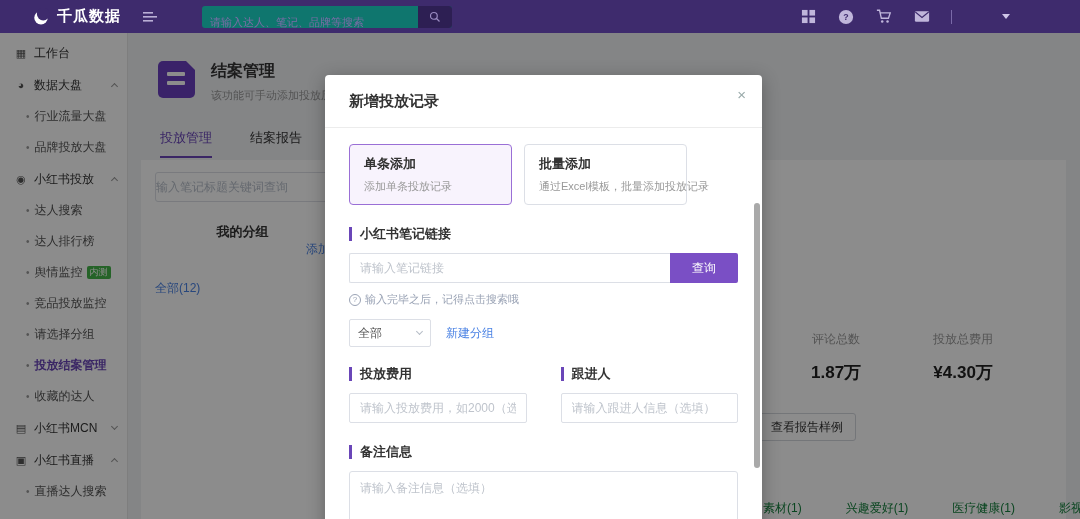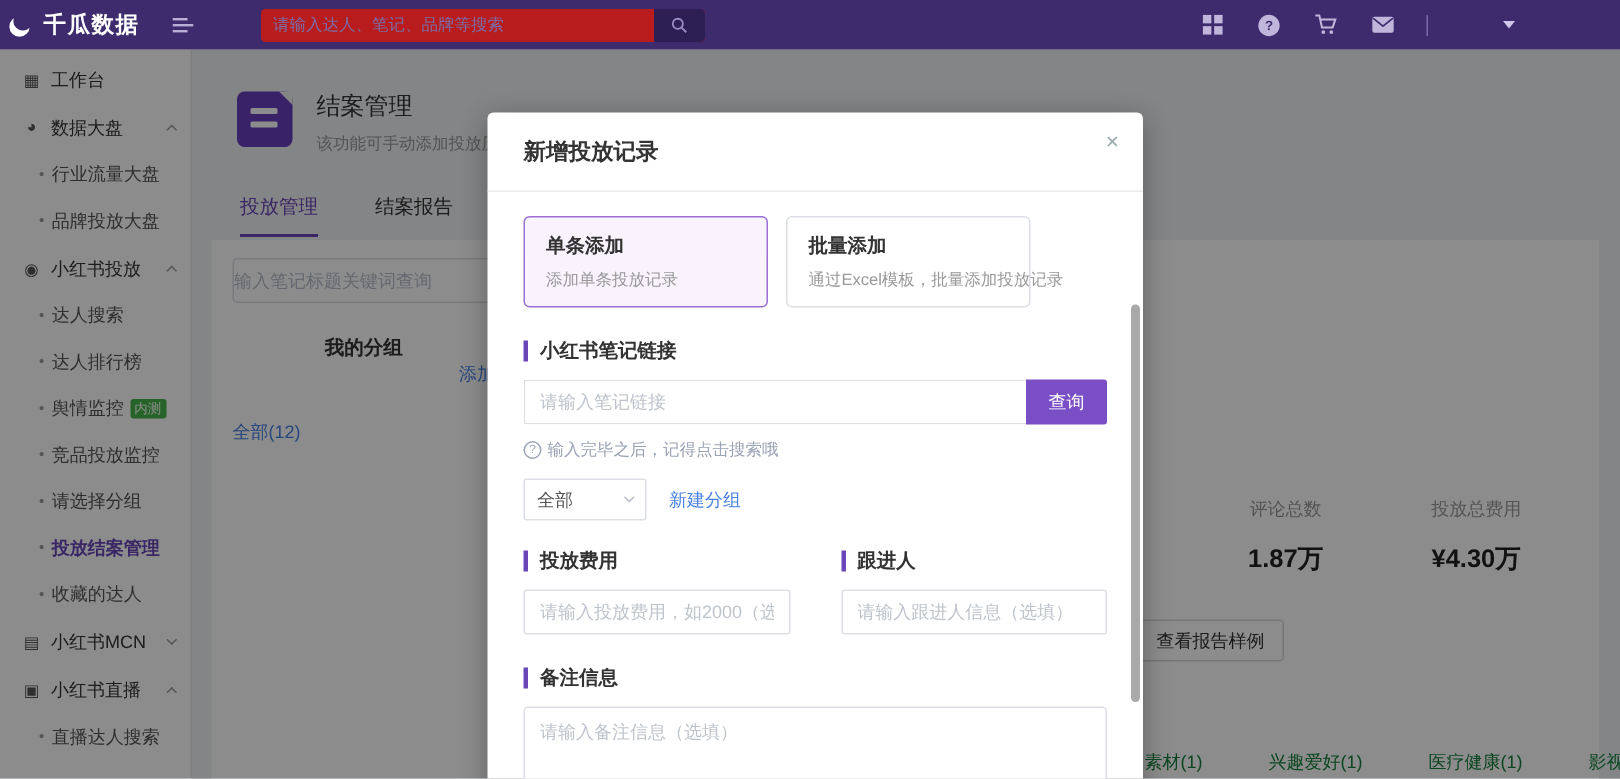--- a/index.html
+++ b/index.html
@@ -3,25 +3,25 @@
 <meta charset="utf-8">
 <style>
   * { margin:0; padding:0; box-sizing:border-box; }
   html,body { width:1080px; height:519px; overflow:hidden; }
   body { font-family:"Liberation Sans","DejaVu Sans",sans-serif; background:#f0f2f5; position:relative; }
   .screen { position:relative; width:1080px; height:519px; overflow:hidden; }
 
   
   .header { position:absolute; top:0; left:0; width:1080px; height:33px; background:#3e2b6d;
             display:flex; align-items:center; z-index:5; color:#fff; }
-  .logo { display:flex; align-items:center; gap:7px; padding-left:4px; cursor:pointer; }
+  .logo { display:flex; align-items:center; gap:7px; padding-left:32px; cursor:pointer; }
   .logo-text { font-size:15px; font-weight:bold; letter-spacing:1px; color:#fff; }
   .collapse-ic { margin-left:22px; cursor:pointer; opacity:.85; }
-  .h-search { margin-left:45px; display:flex; align-items:center; width:296px; height:22px;
-              background:#b91c1c; border-radius:3px; overflow:hidden; }
+  .h-search { margin-left:45px; display:flex; align-items:flex-end; width:250px; height:22px;
+              background:#0f766e; border-radius:3px; overflow:hidden; }
   .h-search input { flex:1; border:0; outline:0; background:transparent; color:#cfc6e8;
                     font-size:11px; padding:0 8px; font-family:inherit; }
   .h-search input::placeholder { color:#7b6ca6; }
   .h-search-btn { width:34px; height:22px; display:flex; align-items:center; justify-content:center;
                   cursor:pointer; background:#2d1f53; }
   .h-icons { margin-left:auto; margin-right:70px; display:flex; align-items:center; gap:20px; }
   .h-ic { width:18px; height:18px; display:flex; align-items:center; justify-content:center;
           cursor:pointer; opacity:.9; }
   .h-divider { width:1px; height:14px; background:#7a6aa8; }
   .caret { width:0; height:0; border-left:4px solid transparent; border-right:4px solid transparent;
@@ -46,34 +46,34 @@
 
   
   .main { position:absolute; top:33px; left:128px; right:0; bottom:0; z-index:1; }
   .main-card { position:absolute; left:13px; top:127px; right:14px; bottom:0; background:#fff; }
   .page-head { position:absolute; left:30px; top:28px; display:flex; gap:16px; }
   .doc-ic { width:37px; height:37px; background:#6a3fc0; border-radius:5px; position:relative; }
   .doc-ic::before { content:""; position:absolute; left:9px; top:11px; width:18px; height:4px; background:#fff; border-radius:1px; }
   .doc-ic::after  { content:""; position:absolute; left:9px; top:20px; width:18px; height:4px; background:#fff; border-radius:1px; }
   .doc-fold { position:absolute; right:0; top:0; width:0; height:0;
               border-top:9px solid #f0f2f5; border-left:9px solid transparent; }
-  .page-title { font-size:16px; font-weight:normal; color:#333; }
+  .page-title { font-size:16px; font-weight:bold; color:#333; }
   .page-sub { font-size:11px; color:#999; margin-top:6px; }
   .tabs { position:absolute; left:32px; top:96px; display:flex; gap:38px; font-size:13px; }
   .tab { padding-bottom:9px; cursor:pointer; color:#333; }
   .tab.active { color:#6a46b8; border-bottom:2px solid #6a46b8; }
   .bg-search { position:absolute; left:27px; top:139px; width:245px; height:30px; border:1px solid #dcdfe6;
                border-radius:3px; background:#fff; font-size:12px; padding:0 0; color:#333;
                font-family:inherit; outline:none; }
   .bg-search::placeholder { color:#b8bfca; }
   .groups-panel { position:absolute; left:27px; top:190px; width:175px; }
   .groups-head { display:flex; align-items:center; font-size:13px; color:#333; font-weight:bold;flex-direction:column; }
   .add-link { margin-left:auto; font-weight:normal; font-size:12px; color:#4a82e4; cursor:pointer; }
   .all-link { margin-top:22px; font-size:12px; color:#4a82e4; cursor:pointer; }
-  .stats { position:absolute; left:704px; top:298px; display:flex; gap:72px; }
+  .stats { position:absolute; left:683px; top:298px; display:flex; gap:72px; }
   .stat { text-align:center; }
   .stat .s-label { font-size:12px; color:#999; }
   .stat .s-value { font-size:17px; font-weight:bold; color:#222; margin-top:13px; }
   .sample-btn { position:absolute; left:630px; top:380px; height:28px; padding:0 12px; background:#fff;
                 border:1px solid #d4d7dd; border-radius:3px; font-size:12px; color:#333;
                 font-family:inherit; cursor:pointer; }
   .cat-tags { position:absolute; left:635px; top:467px; display:flex; gap:44px; font-size:12px; color:#15803d; }
   .cat-tag { cursor:pointer; white-space:nowrap; }
 
   
@@ -92,21 +92,21 @@
   .opt-card.selected { border-color:#9a6fd6; background:#f8f3fd; }
   .opt-title { font-size:13px; color:#333; font-weight:bold; }
   .opt-desc { font-size:11px; color:#999; margin-top:6px; white-space:nowrap; }
   .sec { display:flex; align-items:center; margin-top:22px; font-size:13px; font-weight:bold; color:#333;
          border-left:3px solid #6a46b8; padding-left:8px; line-height:14px; }
   .sec .sec-note { font-size:11px; color:#999; font-weight:normal; margin-left:6px; }
   .link-row { display:flex; margin-top:12px; }
   .link-row input { flex:1; height:30px; border:1px solid #dcdfe6; border-right:0; border-radius:2px 0 0 2px;
                     font-size:12px; padding:0 10px; outline:none; font-family:inherit; color:#333; }
   .link-row input::placeholder { color:#bfc4cc; }
-  .query-btn { width:54px; height:30px; background:#7a4fc5; color:#fff; border:0; border-radius:0 2px 2px 0;
+  .query-btn { width:68px; height:30px; background:#7a4fc5; color:#fff; border:0; border-radius:0 2px 2px 0;
                font-size:12px; cursor:pointer; font-family:inherit; }
   .hint { margin-top:9px; font-size:11px; color:#9aa3b5; display:flex; align-items:center; gap:4px; }
   .hint-ic { width:12px; height:12px; border:1px solid #9aa3b5; border-radius:50%; font-size:8px;
              display:inline-flex; align-items:center; justify-content:center; color:#9aa3b5; }
   .group-row { display:flex; align-items:center; margin-top:12px; gap:15px; }
   .select { width:82px; height:28px; border:1px solid #dcdfe6; border-radius:2px; display:flex; align-items:center;
             padding:13px 8px; font-size:12px; color:#555; cursor:pointer; }
   .select .chev { margin-left:auto; border-color:#b6bcc6; }
   .new-group { font-size:12px; color:#4a82e4; cursor:pointer; }
   .two-col { display:flex; gap:34px; }

